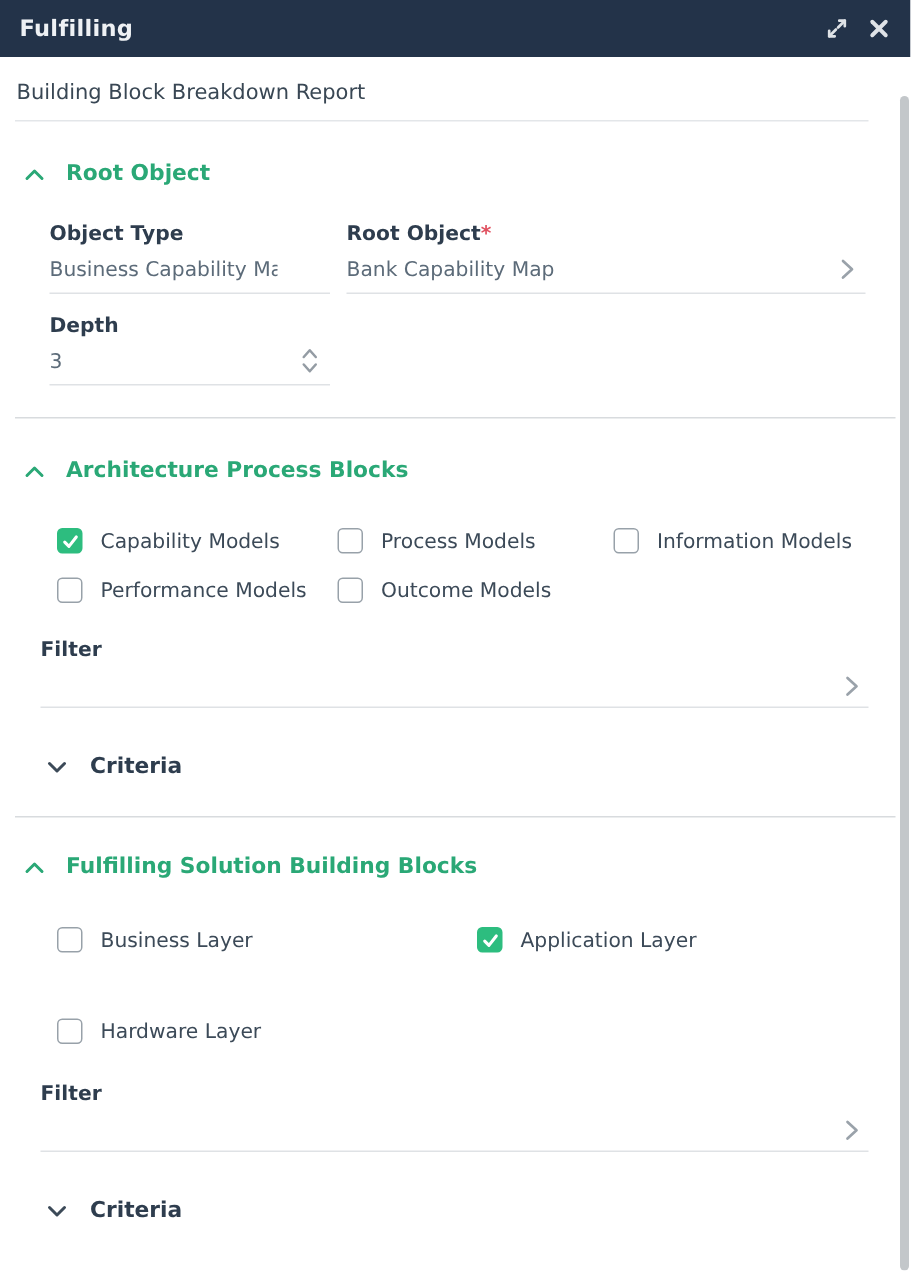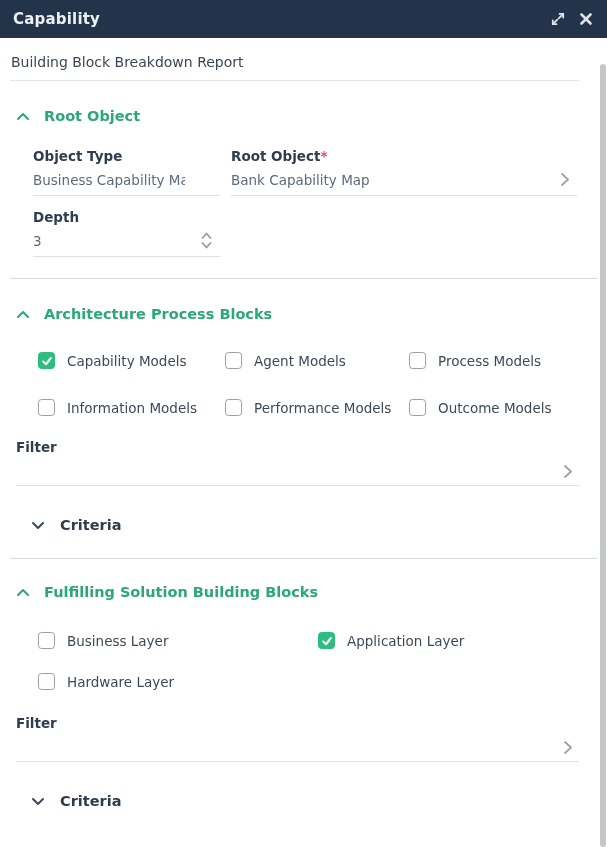--- a/index.html
+++ b/index.html
@@ -107,22 +107,22 @@
   }
   .separator {
     border-top: 1px solid #d8dbde;
     margin: 21px 10px 0 10px;
   }
   
   .cb-grid {
     display: grid;
     margin: 29px 24px 0 38px;
   }
-  .cb-grid.cols-3 { grid-template-columns: 187px 184px 1fr; row-gap: 30px; }
-  .cb-grid.cols-2 { grid-template-columns: 280px 1fr; row-gap: 24px; }
+  .cb-grid.cols-3 { grid-template-columns: 187px 184px 1fr; row-gap: 16px; }
+  .cb-grid.cols-2 { grid-template-columns: 280px 1fr; row-gap: 44px; }
   .cb-item {
     display: flex;
     align-items: center;
     gap: 12px;
     cursor: pointer;
   }
   .cb-box {
     width: 17px;
     height: 17px;
     border: 1px solid #98a1a9;
@@ -134,21 +134,21 @@
     flex: none;
   }
   .cb-box svg { display: none; }
   .cb-box.checked {
     background: #2dbd7f;
     border-color: #2dbd7f;
   }
   .cb-box.checked svg { display: block; }
   .cb-label { font-size: 13.5px; color: #3c4a58; }
   
-  .filter-block { margin: 23px 28px 0 16px; }
+  .filter-block { margin: 23px 28px 0 27px; }
   .filter-field {
     position: relative;
     height: 31px;
     border-bottom: 1px solid #dfe2e5;
     cursor: pointer;
   }
   .filter-field .field-chevron { top: 9px; right: 6px; }
   
   .scrollbar-thumb {
     position: absolute;
@@ -158,21 +158,21 @@
     width: 6px;
     background: #c3c7ca;
     border-radius: 3px;
     cursor: grab;
   }
 </style>
 </head>
 <body>
 
 <div class="titlebar">
-  <div class="titlebar-title">Capability</div>
+  <div class="titlebar-title">Fulfilling</div>
   <div class="titlebar-icons">
     <span class="tb-icon">
       <svg width="16" height="16" viewBox="0 0 16 16" fill="none" stroke="#dfe3e7" stroke-width="1.8" stroke-linecap="round" stroke-linejoin="round">
         <path d="M9.5 2.8h3.7v3.7"></path>
           <path d="M13.2 2.8 8.7 7.3"></path>
         <path d="M6.5 13.2H2.8V9.5"></path>
           <path d="M2.8 13.2l4.5-4.5"></path>
       </svg>
     </span>
     <span class="tb-icon">
@@ -243,24 +243,20 @@
     <label class="cb-item">
       <span class="cb-box checked">
         <svg width="12" height="12" viewBox="0 0 14 14" fill="none" stroke="#ffffff" stroke-width="2.4" stroke-linecap="round" stroke-linejoin="round">
           <polyline points="2.5,7.5 5.8,10.8 11.5,3.5"></polyline>
         </svg>
       </span>
       <span class="cb-label">Capability Models</span>
     </label>
     <label class="cb-item">
       <span class="cb-box"></span>
-      <span class="cb-label">Agent Models</span>
-    </label>
-    <label class="cb-item">
-      <span class="cb-box"></span>
       <span class="cb-label">Process Models</span>
     </label>
     <label class="cb-item">
       <span class="cb-box"></span>
       <span class="cb-label">Information Models</span>
     </label>
     <label class="cb-item">
       <span class="cb-box"></span>
       <span class="cb-label">Performance Models</span>
     </label>

